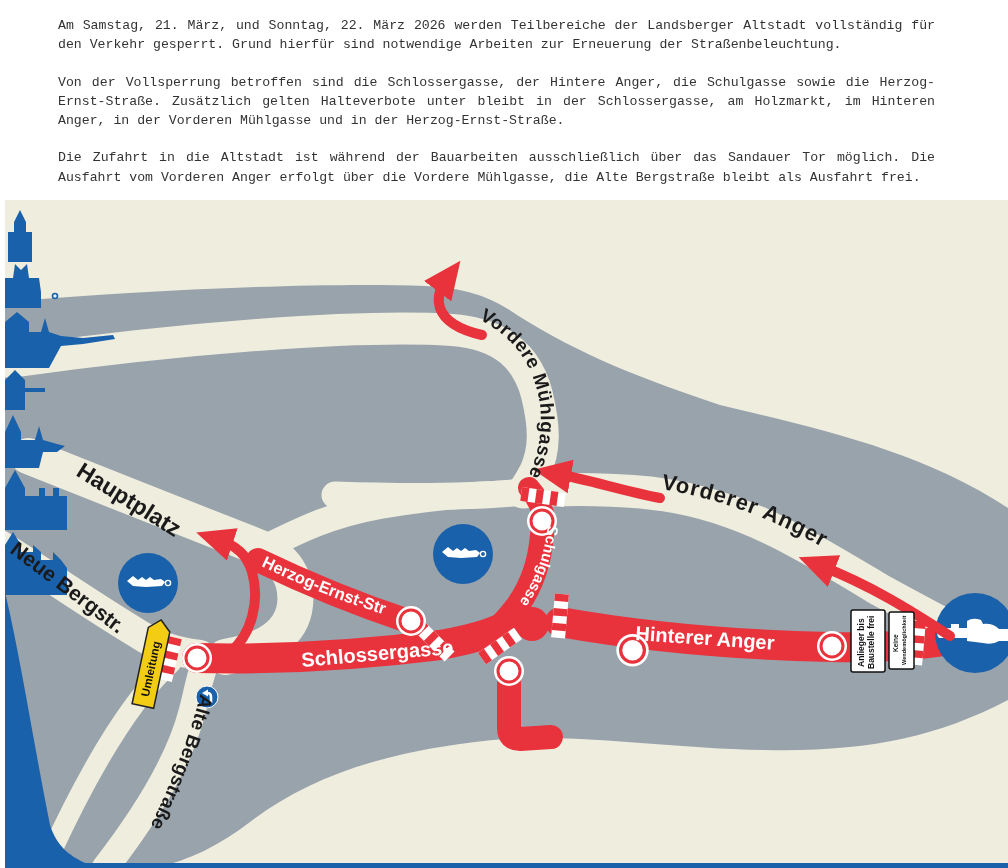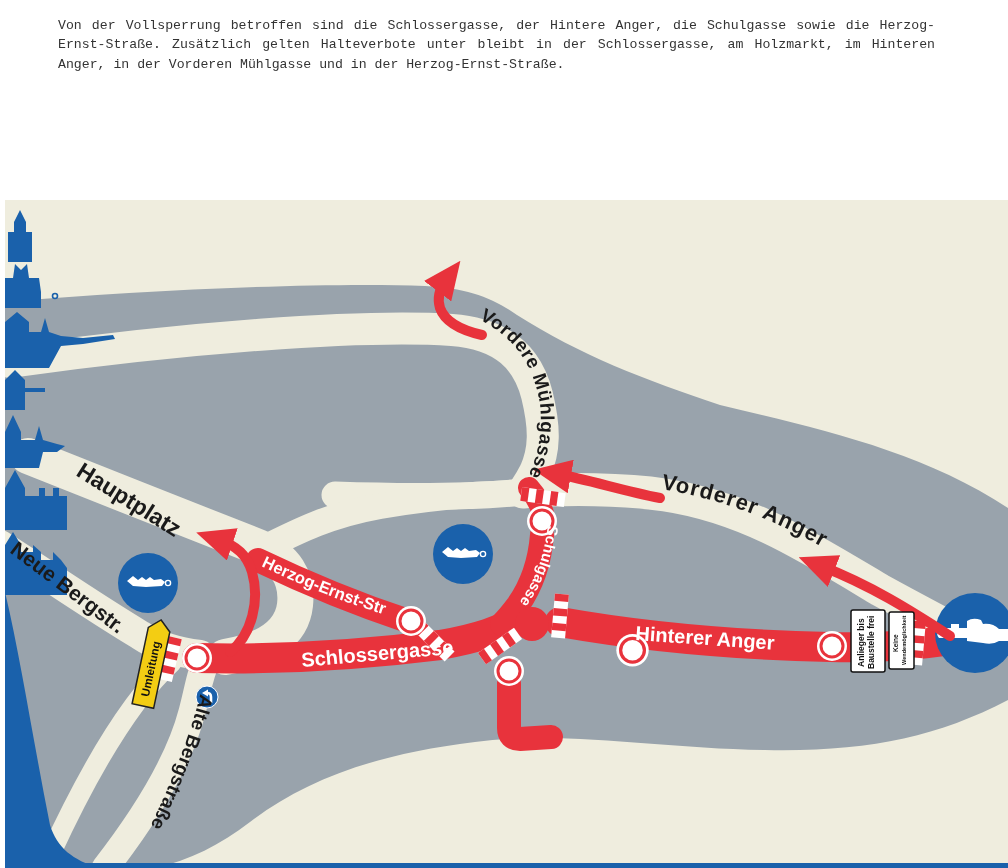--- a/index.html
+++ b/index.html
@@ -12,21 +12,23 @@
   #mapwrap{position:absolute;left:5px;top:200px;width:1003px;height:668px;}
   svg{display:block;}
   .lbl-black{font-family:"Liberation Sans",sans-serif;font-weight:600;fill:#1a1a1a;}
   .lbl-white{font-family:"Liberation Sans",sans-serif;font-weight:700;fill:#ffffff;}
   .sign-text{font-family:"Liberation Sans",sans-serif;font-weight:700;fill:#111;}
 </style>
 </head>
 <body>
 
 <div id="article">
+  <p>Am Samstag, 21. März, und Sonntag, 22. März 2026 werden Teilbereiche der Landsberger Altstadt vollständig für den Verkehr gesperrt. Grund hierfür sind notwendige Arbeiten zur Erneuerung der Straßenbeleuchtung.</p>
   <p>Von der Vollsperrung betroffen sind die Schlossergasse, der Hintere Anger, die Schulgasse sowie die Herzog-Ernst-Straße. Zusätzlich gelten Halteverbote unter bleibt in der Schlossergasse, am Holzmarkt, im Hinteren Anger, in der Vorderen Mühlgasse und in der Herzog-Ernst-Straße.</p>
+  <p>Die Zufahrt in die Altstadt ist während der Bauarbeiten ausschließlich über das Sandauer Tor möglich. Die Ausfahrt vom Vorderen Anger erfolgt über die Vordere Mühlgasse, die Alte Bergstraße bleibt als Ausfahrt frei.</p>
 </div>
 
 <div id="mapwrap">
 <svg width="1003" height="668" viewBox="0 0 1003 668" xmlns="http://www.w3.org/2000/svg">
   <defs>
     <marker id="ah" markerWidth="3.8" markerHeight="3.4" refX="1.4" refY="1.7" orient="auto">
       <path d="M0,0 L3.8,1.7 L0,3.4 Z" fill="#e8333c"></path>
     </marker>
     <g id="barrier">
       <rect x="-22" y="-7" width="44" height="14" fill="#ffffff"></rect>

